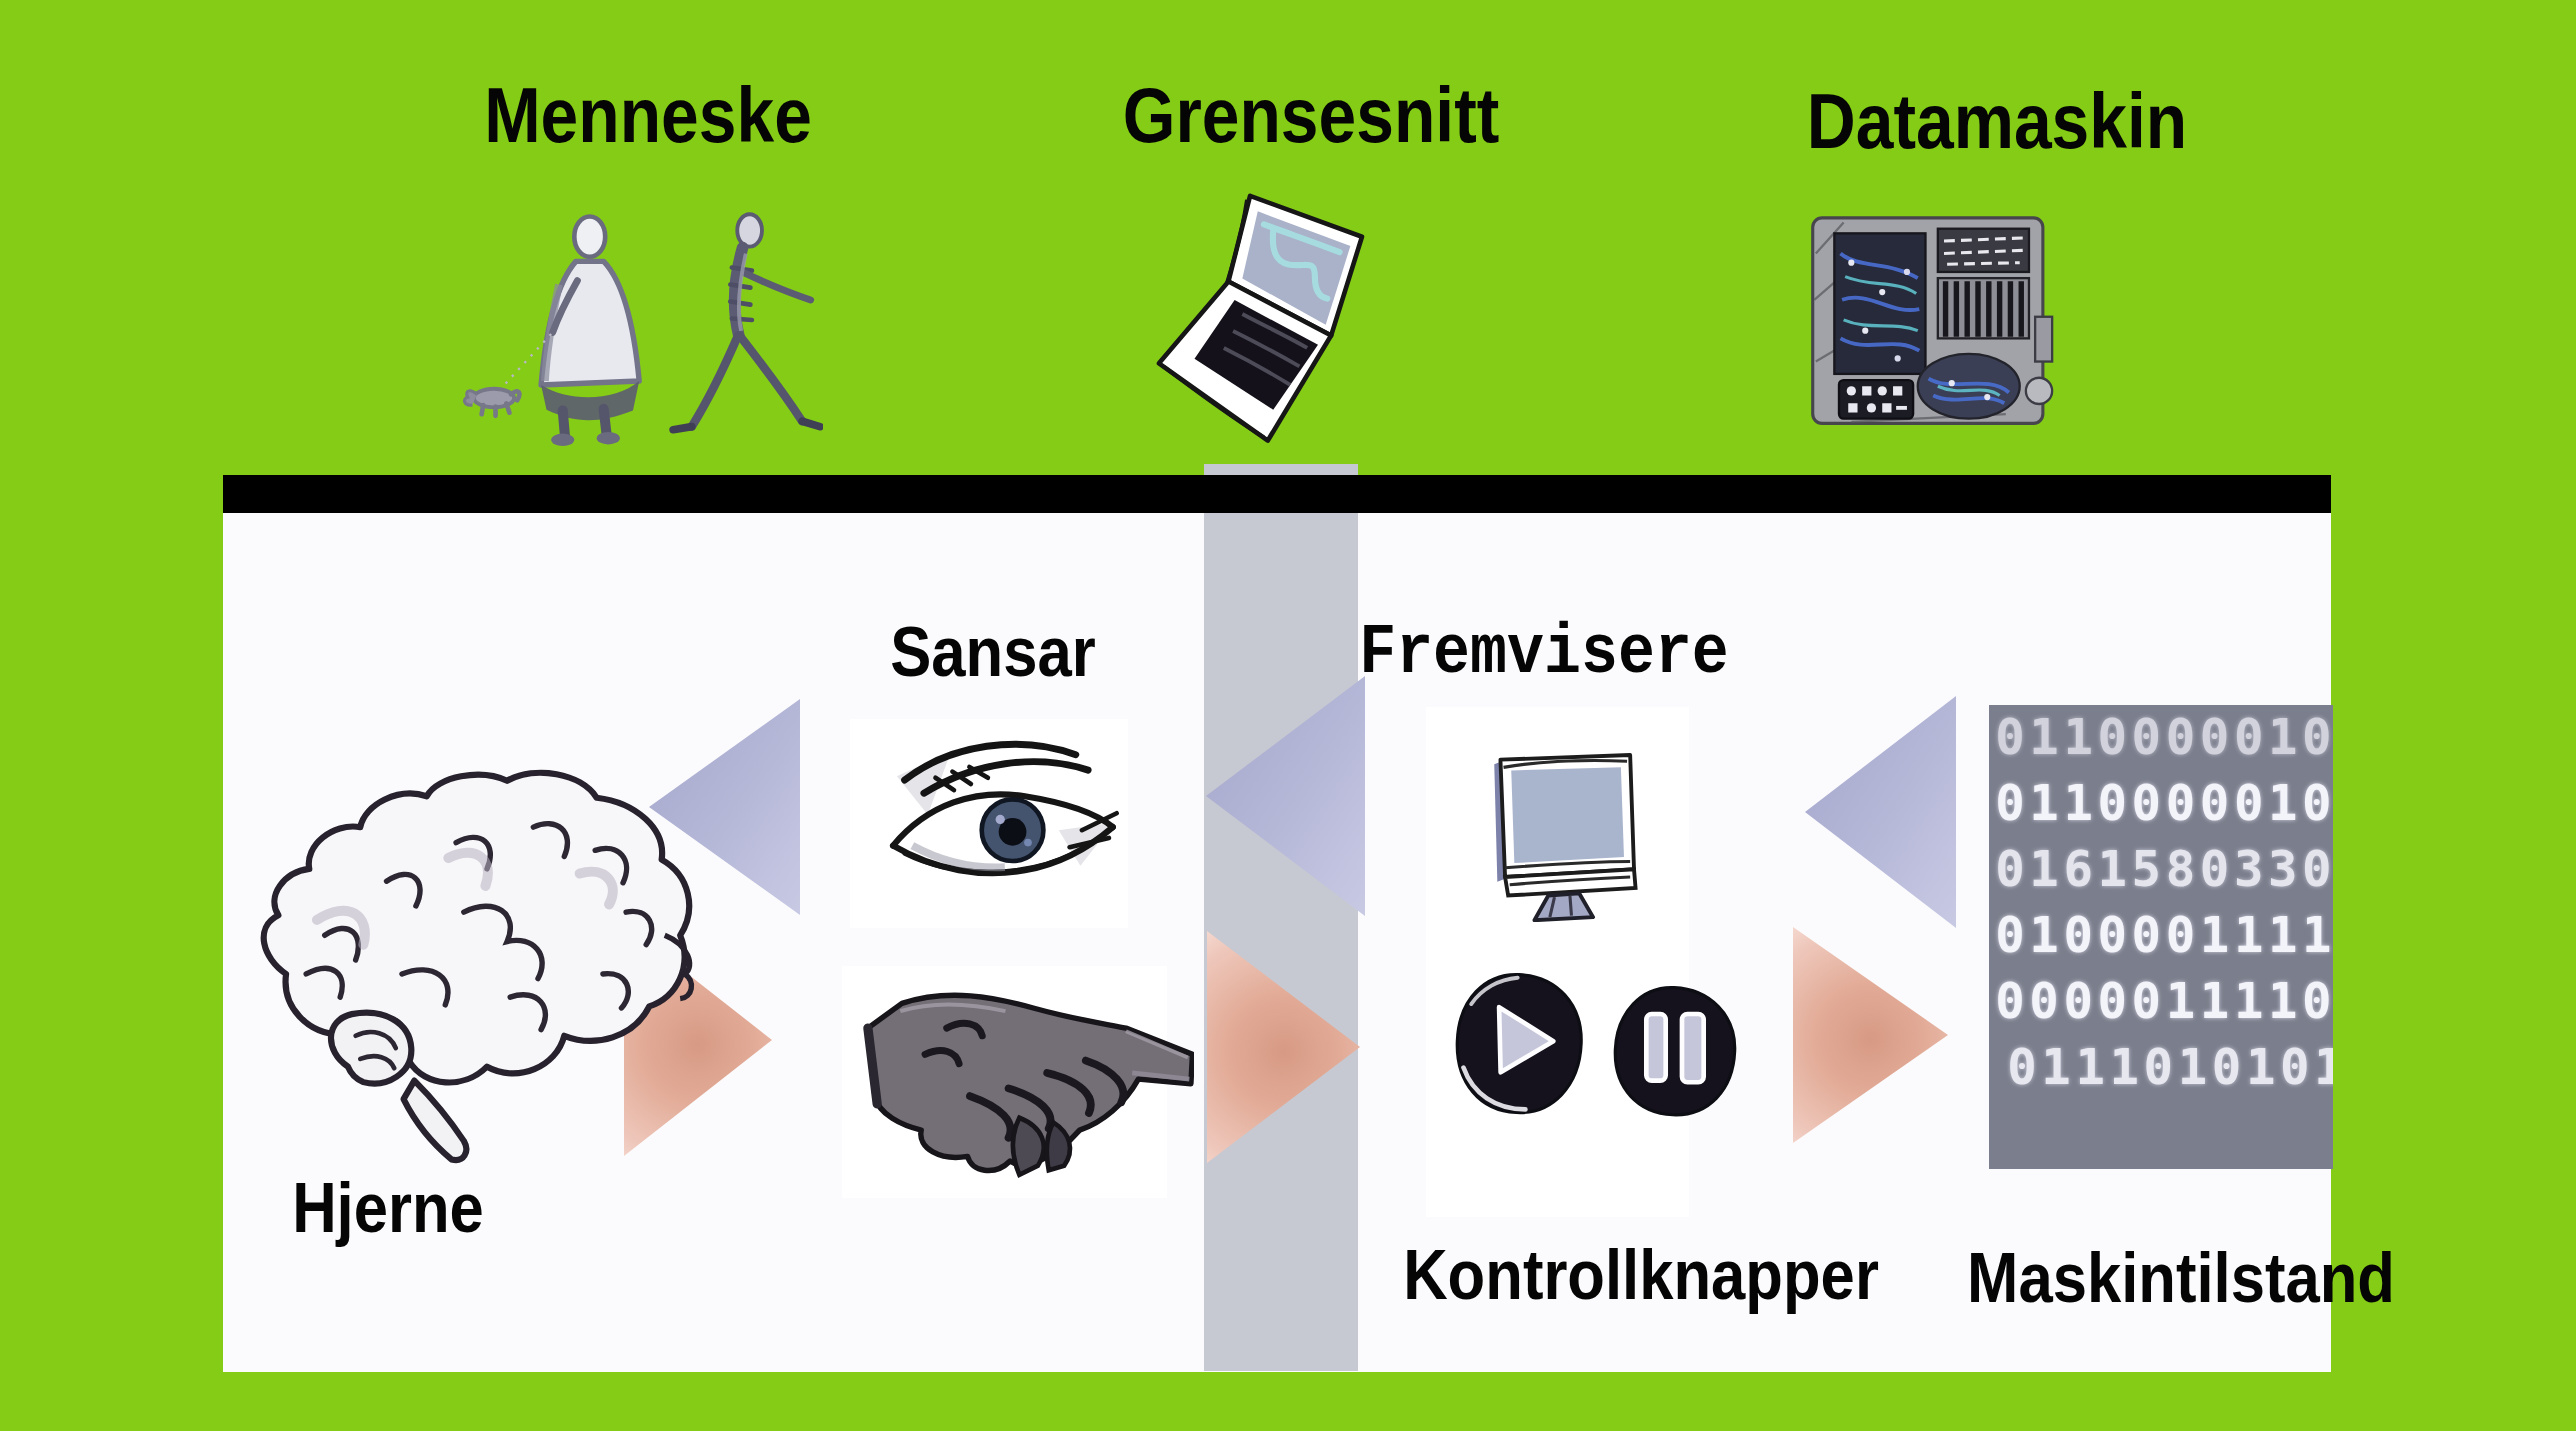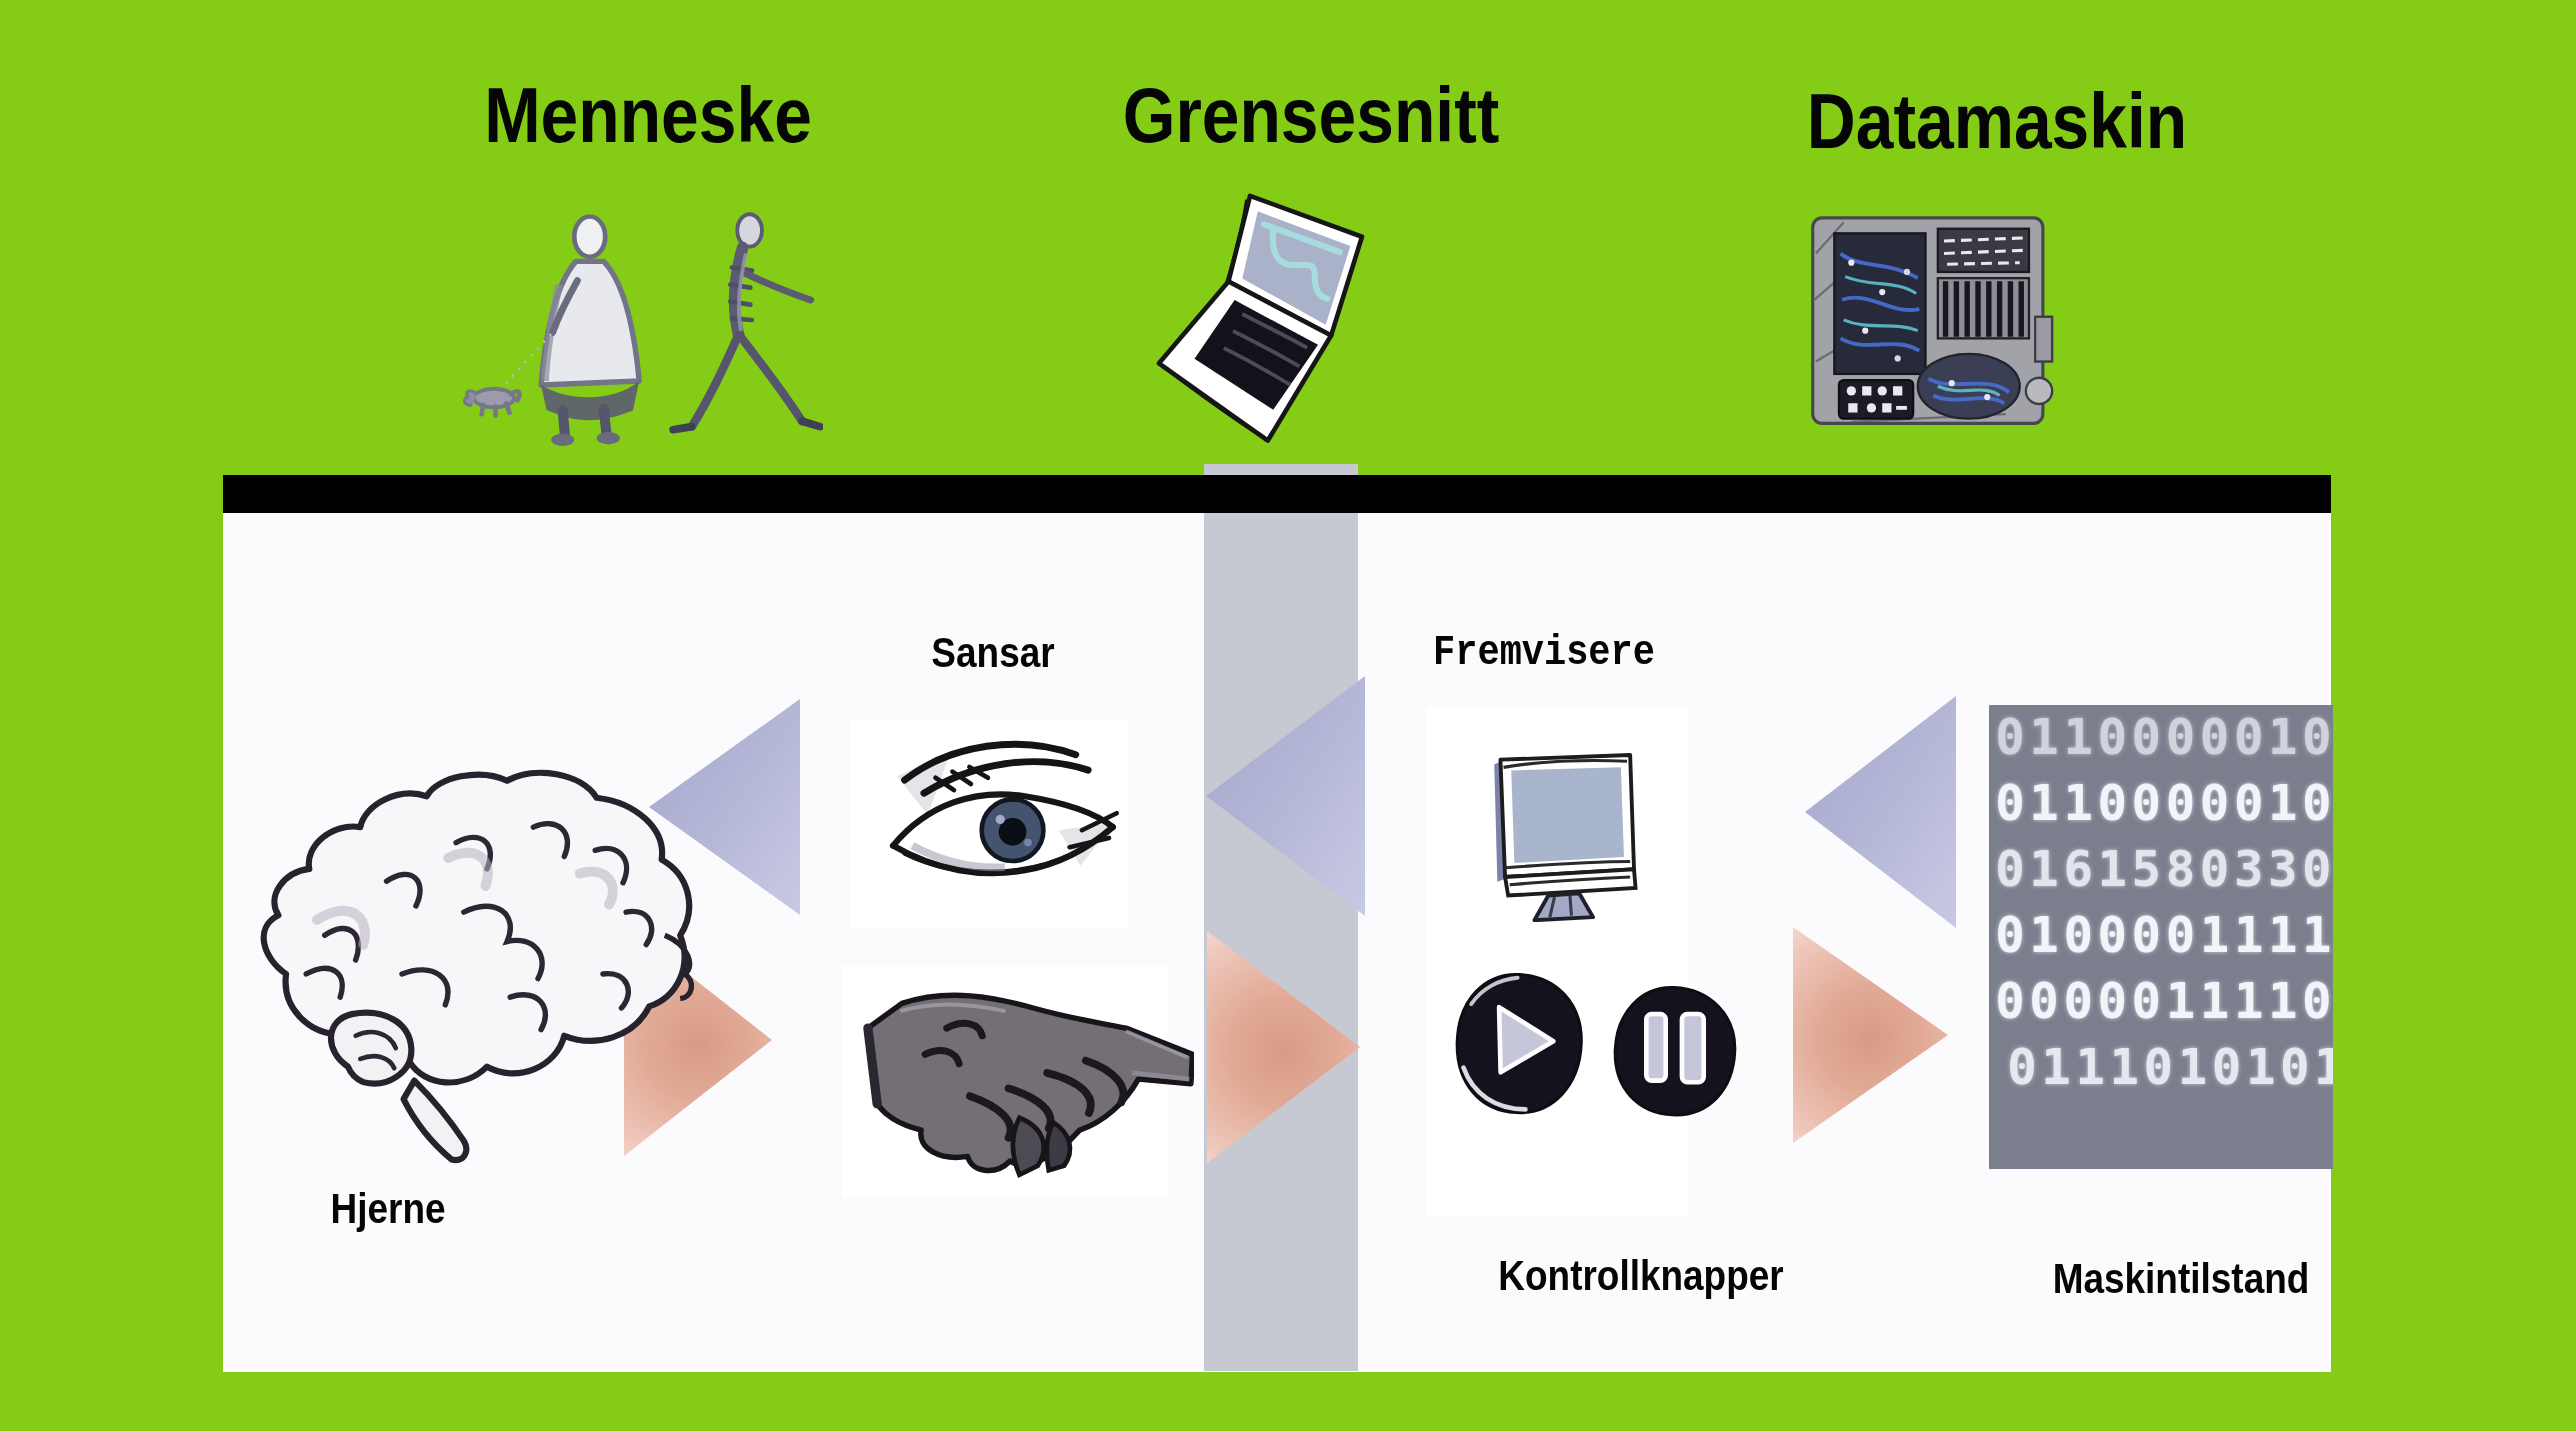--- a/index.html
+++ b/index.html
@@ -5,21 +5,21 @@
   html,body{margin:0;padding:0;background:#ffffff;}
   #stage{
     position:relative;width:2576px;height:1431px;overflow:hidden;
     background:#84cc16;font-family:"Liberation Sans",sans-serif;color:#000;
   }
   .abs{position:absolute;}
   .lbl{position:absolute;transform:translateX(-50%);text-align:center;
        font-weight:bold;white-space:nowrap;color:#050505;}
   .lbl .condensed{display:inline-block;transform:scaleX(0.88);transform-origin:center;}
   .title{font-size:77px;line-height:85px;}
-  .sublabel{font-size:42px;line-height:71px;}
+  .sublabel{font-size:70px;line-height:71px;}
   #divider-bar{left:223px;top:475px;width:2108px;height:38px;background:#000;z-index:6;}
   #content-bg{left:223px;top:513px;width:2108px;height:859px;background:#fbfbfd;z-index:1;}
   #interface-column{left:1204px;top:464px;width:154px;height:907px;background:#c6c9d1;z-index:2;}
   .tri{z-index:4;}
   .tri-purple{background:linear-gradient(to bottom right,#a6a8cd 5%,#b6b8d8 55%,#c8cae4 100%);
       clip-path:polygon(100% 0%,100% 100%,0% 50%);}
   .tri-orange{background:radial-gradient(circle at 50% 52%,#d79a84 0%,#e2ab97 40%,#efc9bd 85%,#f5d8cf 100%);
       clip-path:polygon(0% 0%,0% 100%,100% 50%);}
   .white-patch{background:#ffffff;z-index:3;}
   .sketch{z-index:7;}

